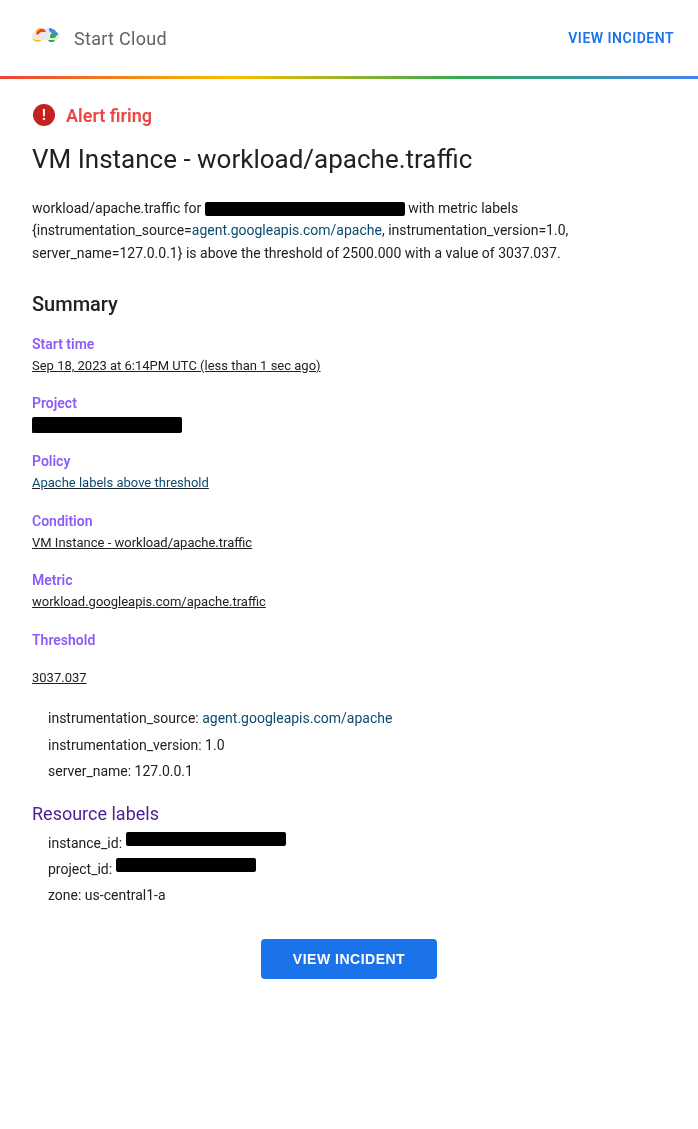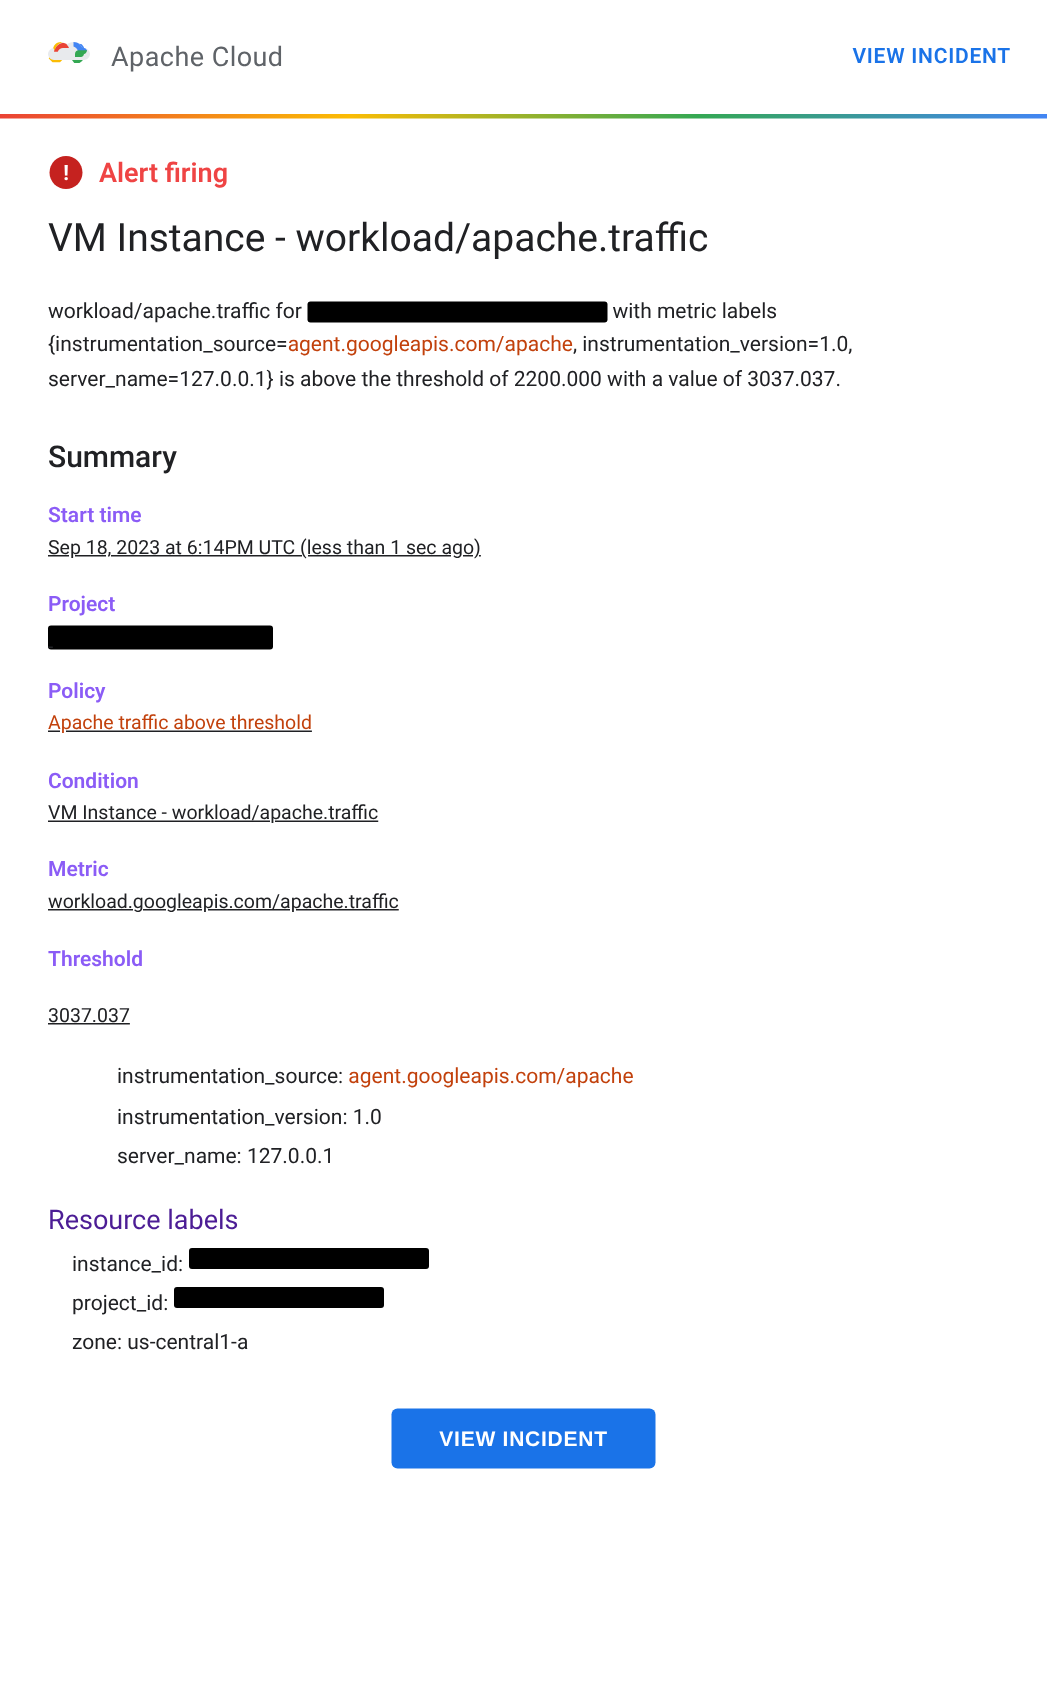--- a/index.html
+++ b/index.html
@@ -96,21 +96,21 @@
 
     
     .description {
       font-size: 14px;
       color: #202124;
       line-height: 1.6;
       margin-bottom: 28px;
     }
 
     .description a, .link {
-      color: #c2410c;
+      color: #0c4a6e;
       text-decoration: none;
       text-align: right;
     }
 
     .redacted {
       background: #000;
       color: #000;
       display: inline-block;
       border-radius: 2px;
       user-select: none;
@@ -183,21 +183,20 @@
 
     .metric-labels-items {
       padding-left: 16px;
     }
 
     .metric-label-item {
       font-size: 14px;
       color: #202124;
       margin-bottom: 4px;
       line-height: 1.6;
-      margin-left: 30px;
     }
 
     
     .resource-labels-section {
       margin-bottom: 32px;
     }
 
     .resource-labels-title {
       font-size: 18px;
       font-weight: 400;
@@ -265,21 +264,21 @@
 
         <path d="M14 2.5 C16 3 17.5 4.5 18 6 L14 6 C12.5 6 11 7 10.5 8.5 L8 8.5 C8.5 5.5 11 3 14 2.5 Z" fill="#ea4335"></path>
 
         <path d="M21 2 C24 2 26 4 27 6 L28 6 C29 6 30 7 30 8 L24 8 C23.5 6.5 22.5 5.5 21 5 Z" fill="#4285f4"></path>
 
         <path d="M7.5 6 C8 3.5 10.5 1.5 13.5 2 C11 3 9 5 8.5 7.5 Z" fill="#fbbc04"></path>
 
         <path d="M28 10 C28 11 27 12 26 12 L22 12 L22 10 C22 8.5 23 7.5 24.5 7.5 L30 7.5 C30 8.5 29 10 28 10 Z" fill="#34a853"></path>
       </g>
     </svg>
-    <span class="logo-text">Apache Cloud</span>
+    <span class="logo-text">Start Cloud</span>
   </div>
   <a class="view-incident-header">VIEW INCIDENT</a>
 </div>
 
 <div class="top-divider"></div>
 
 <div class="main-content">
 
   <div class="alert-firing">
     <svg class="alert-icon" viewBox="0 0 24 24" xmlns="http://www.w3.org/2000/svg">
@@ -287,41 +286,41 @@
       <text x="12" y="17" text-anchor="middle" fill="white" font-size="14" font-weight="bold">!</text>
     </svg>
     <span class="alert-firing-text">Alert firing</span>
   </div>
 
   <h1 class="page-title">VM Instance - workload/apache.traffic</h1>
 
   <p class="description">
     <span>workload/apache.traffic for</span>
     <span class="redacted redacted-md">&nbsp;</span>
-    <span> with metric labels {instrumentation_source=</span><a class="link">agent.googleapis.com/apache</a><span>, instrumentation_version=1.0, server_name=127.0.0.1} is above the threshold of 2200.000 with a value of 3037.037.</span>
+    <span> with metric labels {instrumentation_source=</span><a class="link">agent.googleapis.com/apache</a><span>, instrumentation_version=1.0, server_name=127.0.0.1} is above the threshold of 2500.000 with a value of 3037.037.</span>
   </p>
 
   <h2 class="summary-title">Summary</h2>
 
   <div class="info-row">
     <div class="info-label">Start time</div>
     <div class="info-value">Sep 18, 2023 at 6:14PM UTC (less than 1 sec ago)</div>
   </div>
 
   <div class="info-row">
     <div class="info-label">Project</div>
     <div class="info-value">
       <span class="redacted redacted-sm">&nbsp;</span>
     </div>
   </div>
 
   <div class="info-row">
     <div class="info-label">Policy</div>
     <div class="info-value">
-      <a class="link">Apache traffic above threshold</a>
+      <a class="link">Apache labels above threshold</a>
     </div>
   </div>
 
   <div class="info-row">
     <div class="info-label">Condition</div>
     <div class="info-value">VM Instance - workload/apache.traffic</div>
   </div>
 
   <div class="info-row">
     <div class="info-label">Metric</div>

